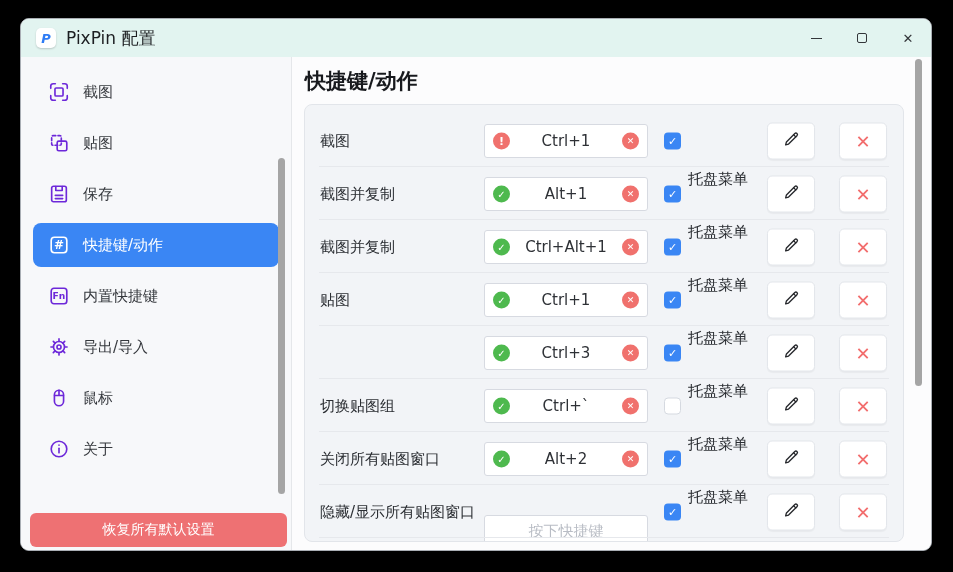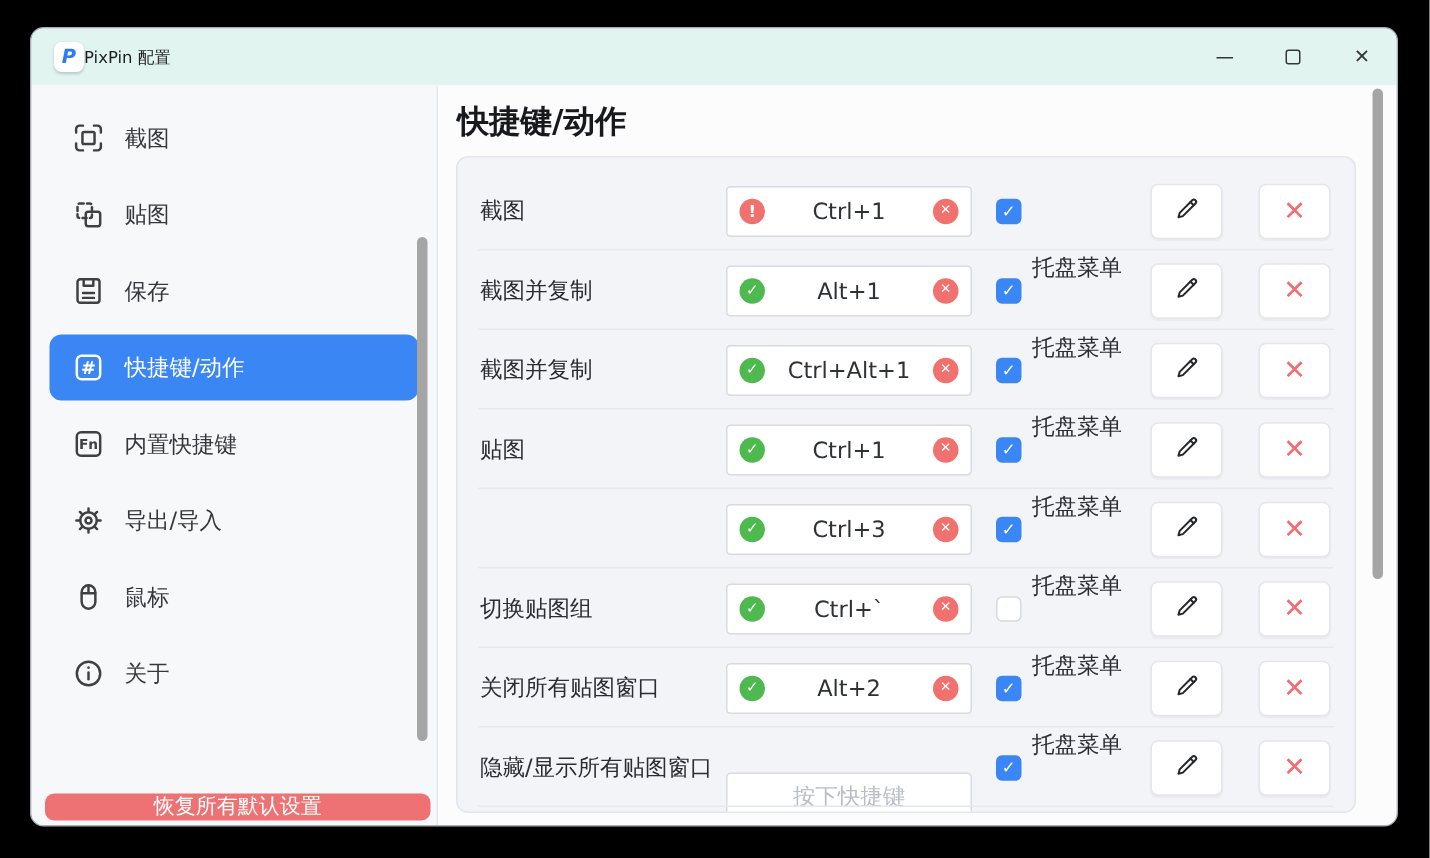--- a/index.html
+++ b/index.html
@@ -15,44 +15,44 @@
     overflow:hidden; box-shadow:0 6px 18px rgba(0,0,0,.45);
   }
   
   .titlebar { height:38px; background:#e2f4f0; display:flex; align-items:center; padding-left:15px; }
   .logo {
     width:20px; height:20px; background:#fff; border-radius:5px;
     display:flex; align-items:center; justify-content:center;
     font-weight:bold; font-style:italic; font-size:13px; color:#2e7cf5;
     box-shadow:0 1px 2px rgba(0,0,0,.18);
   }
-  .win-title { font-size:11px; color:#1c1e21; }
+  .win-title { margin-left:10px; font-size:17px; color:#1c1e21; }
   .win-controls { margin-left:auto; display:flex; height:100%; }
   .ctrl { width:46px; height:100%; display:flex; align-items:center; justify-content:center; color:#33363a; font-size:13px; }
   .ctrl .sq { width:10px; height:10px; border:1.3px solid #33363a; border-radius:2px; }
   .ctrl.min span { display:block; width:11px; height:0; border-top:1.4px solid #33363a; }
   
   .app-body { display:flex; height:495px; }
   .sidebar {
     width:271px; background:#f7f8fa; border-right:1px solid #e5e7ea;
     position:relative; flex:none;
   }
   .nav { padding:13px 12px 0 12px; }
   .nav-item {
     height:44px; margin-bottom:7px; border-radius:8px;
     display:flex; align-items:center; padding-left:15px; gap:13px;
     font-size:15px; color:#35383d;
   }
-  .nav-item .nicon { width:22px; height:22px; color:#404040; display:flex; }
+  .nav-item .nicon { width:22px; height:22px; color:#6d28d9; display:flex; }
   .nav-item .nicon svg { width:22px; height:22px; stroke:currentColor; fill:none; stroke-width:1.8; stroke-linecap:round; stroke-linejoin:round; }
   .nav-item.selected { background:#3a86f4; color:#fff; }
   .nav-item.selected .nicon { color:#fff; }
   .sb-scrollthumb { position:absolute; right:6px; top:101px; width:7px; height:336px; background:#a5a5a5; border-radius:4px; }
   .reset-btn {
-    position:absolute; left:9px; bottom:5px; width:257px; height:18px;
+    position:absolute; left:9px; bottom:5px; width:257px; height:34px;
     background:#ee7173; border:none; border-radius:6px;
     color:#fff; font-size:14px; display:flex; align-items:center; justify-content:center;
     font-family:inherit;
   }
   
   .content { flex:1; position:relative; background:#fcfcfd; }
   .heading { position:absolute; left:13px; top:10px; font-size:21px; font-weight:600; color:#17191d; }
   .panel {
     position:absolute; left:12px; top:47px; width:600px; height:438px;
     background:#f2f4f7; border:1px solid #e2e5ea; border-radius:8px;

